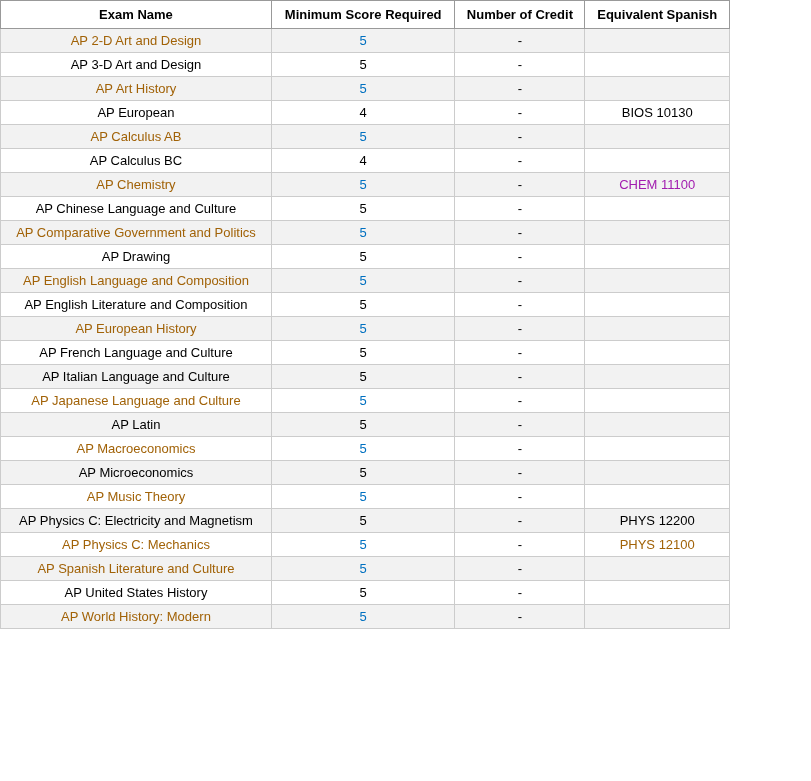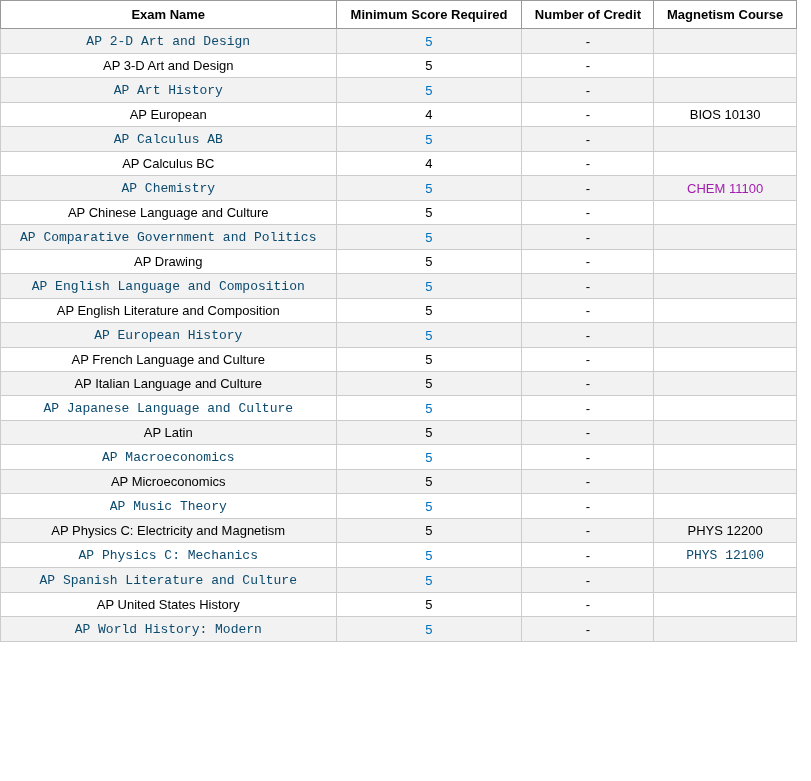--- a/index.html
+++ b/index.html
@@ -3,21 +3,21 @@
   <meta charset="utf-8">
   <style>
     * { box-sizing: border-box; margin: 0; padding: 0; }
     body {
       font-family: Arial, sans-serif;
       font-size: 13px;
       background: #fff;
       width: 811px;
     }
     table {
-      width: 797px;
+      width: 730px;
       border-collapse: collapse;
     }
     thead th {
       background: #fff;
       border: 1px solid #999;
       padding: 6px 8px;
       text-align: center;
       font-weight: bold;
       font-size: 13px;
       color: #000;
@@ -32,39 +32,38 @@
       border: 1px solid #ccc;
       padding: 4px 8px;
       text-align: center;
       color: #000;
       font-size: 13px;
     }
     tbody td:first-child {
       text-align: center;
     }
     .link-blue {
-      color: #0c4a6e;
+      color: #a16207;
       text-decoration: none;
-      font-family: Liberation Mono, monospace;
     }
     .orange-link {
       color: #a21caf;
       text-decoration: none;
     }
   </style>
 </head>
 <body>
 
 <table>
   <thead>
     <tr>
       <th>Exam Name</th>
       <th>Minimum Score Required</th>
       <th>Number of Credit</th>
-      <th>Magnetism Course</th>
+      <th>Equivalent Spanish</th>
     </tr>
   </thead>
   <tbody id="table-body">
   <tr>
         <td><a href="#" class="link-blue">AP 2-D Art and Design</a></td>
         <td><span style="color: rgb(0, 112, 192);">5</span></td>
         <td>-</td>
         <td></td>
       </tr>
       <tr>

